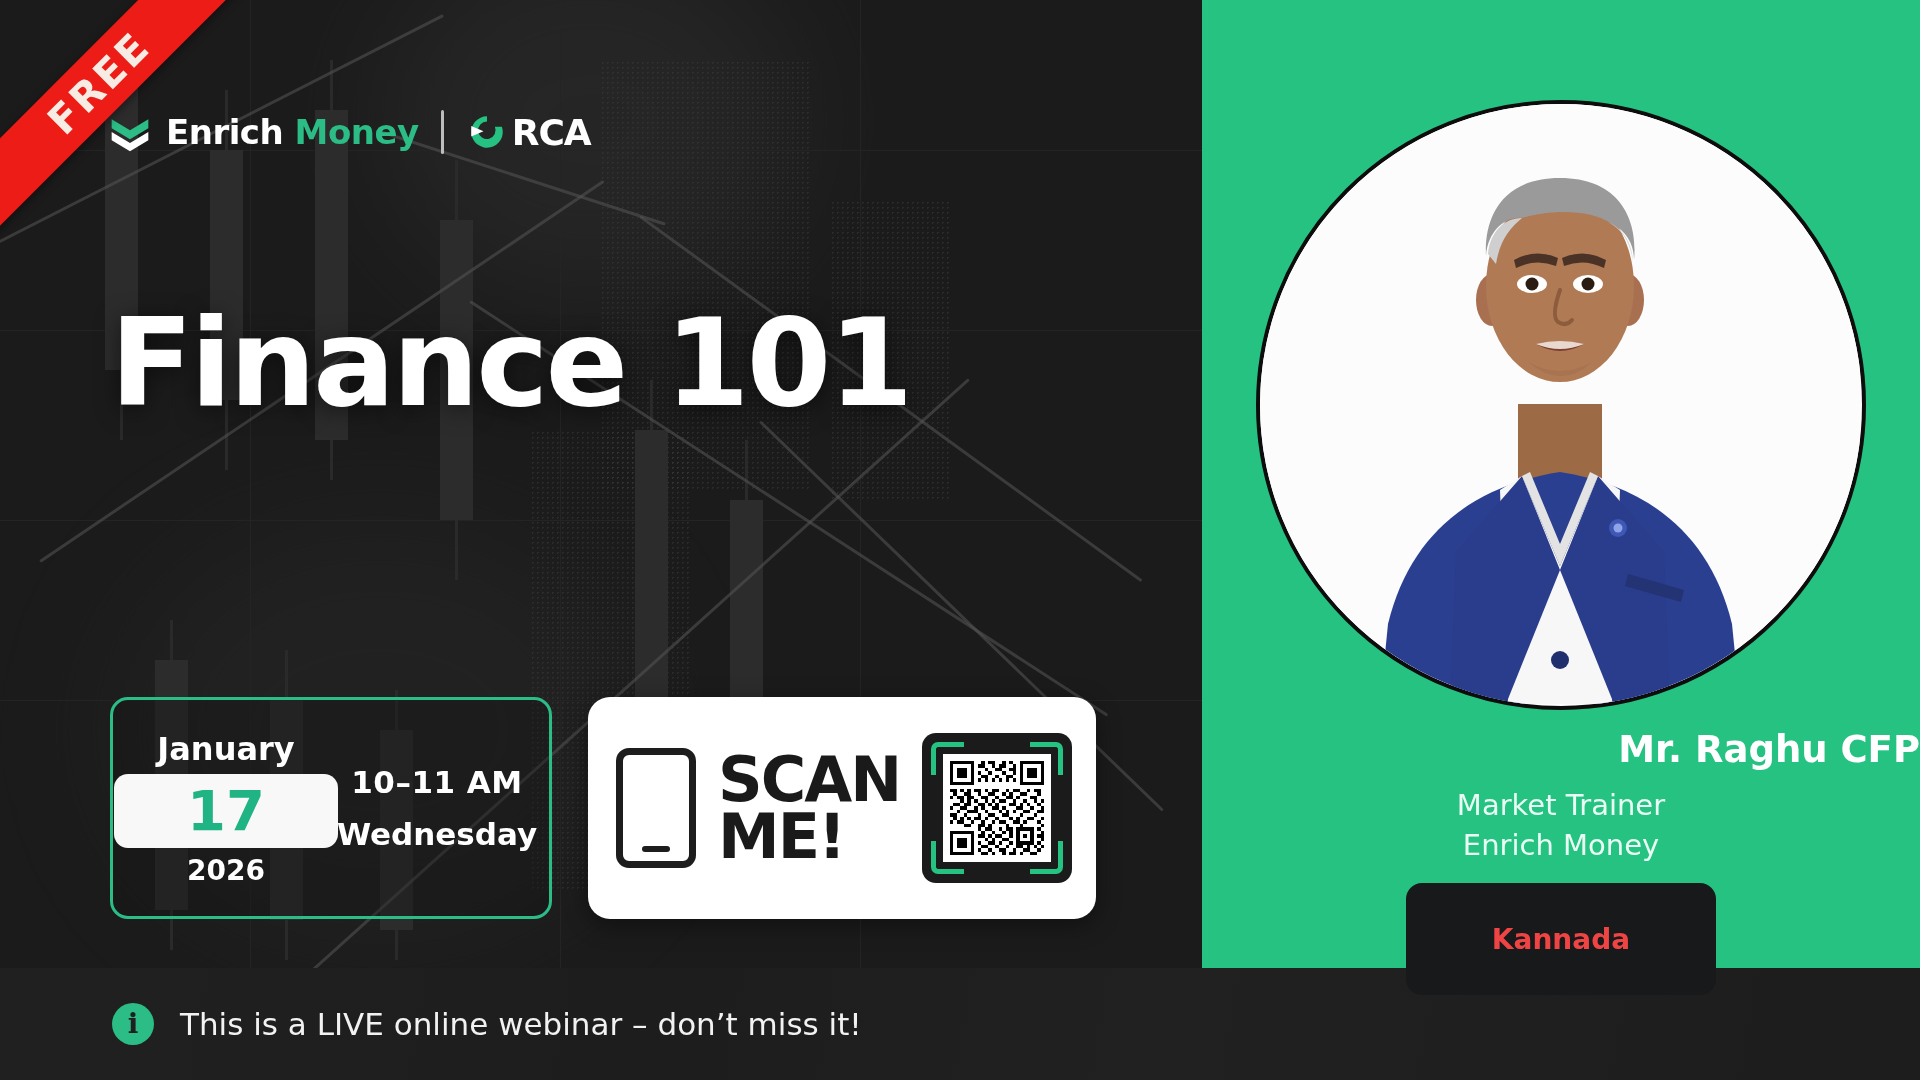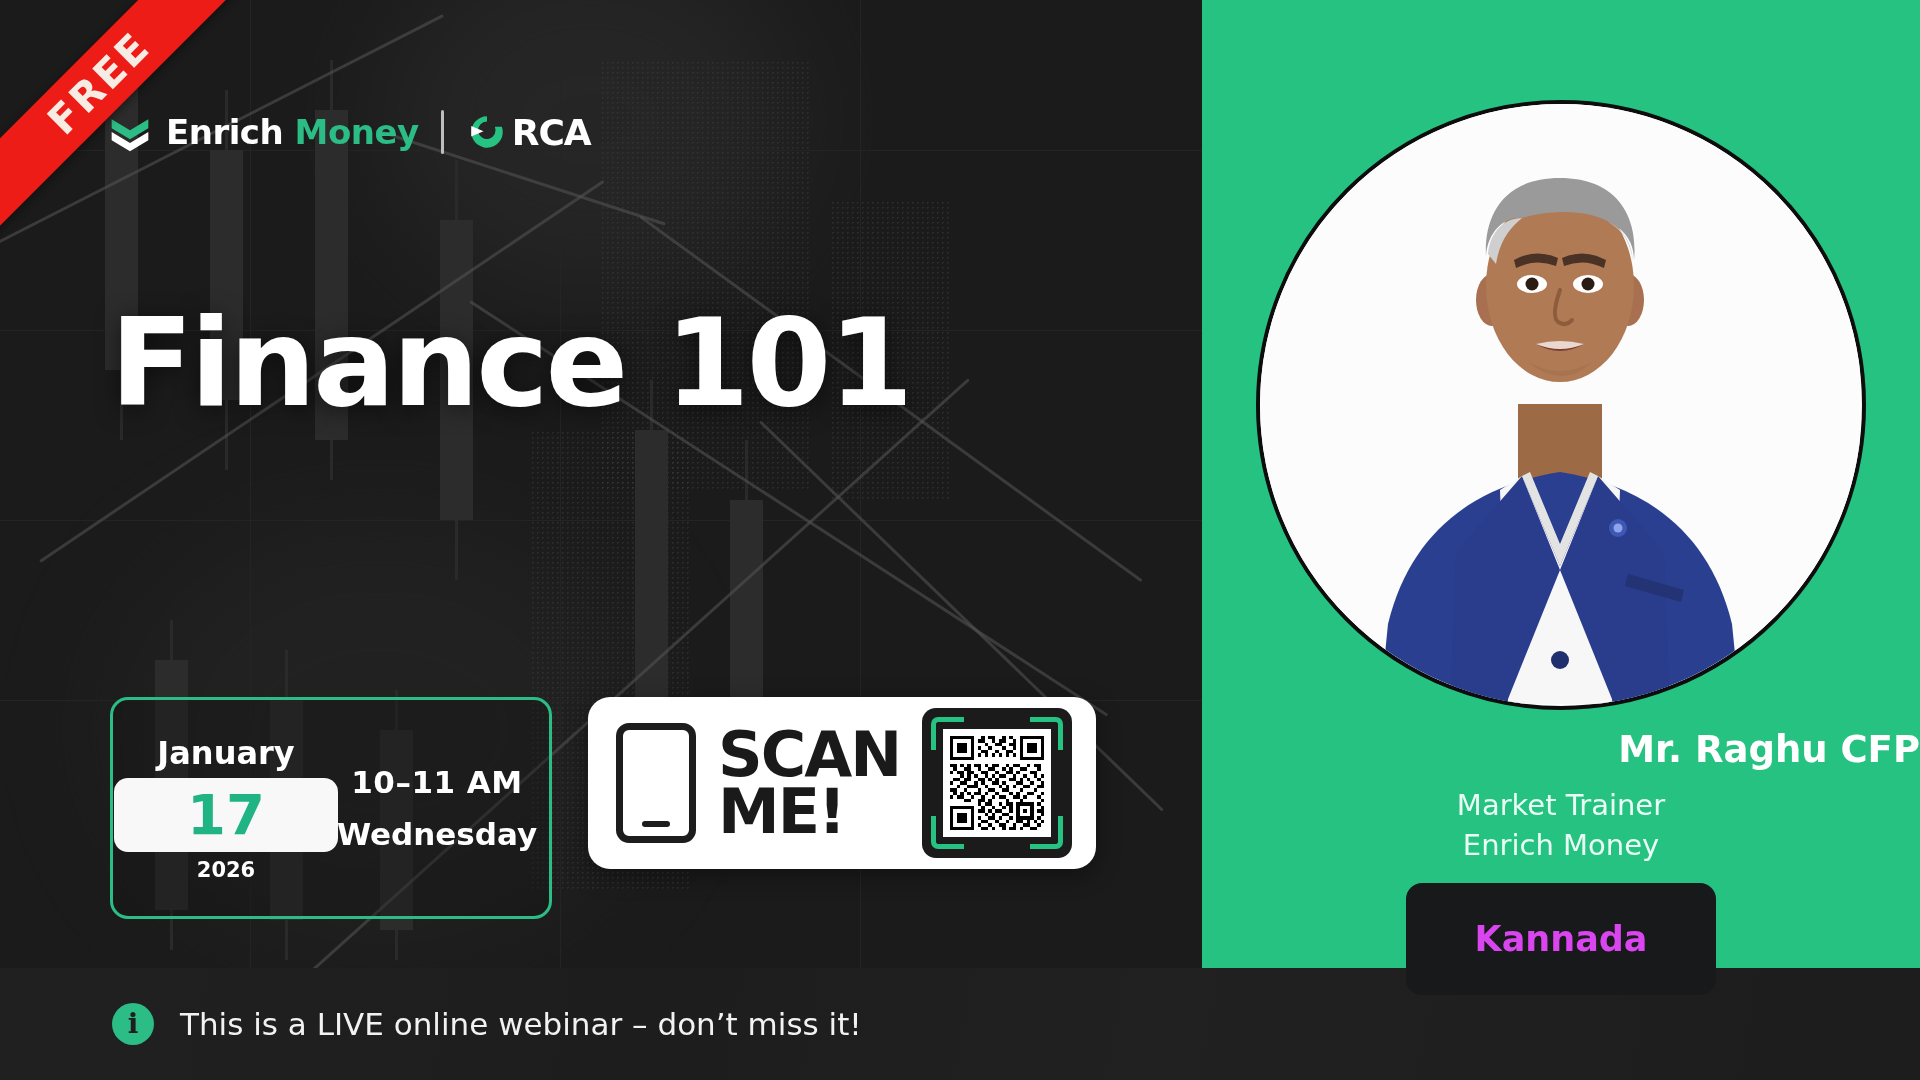--- a/index.html
+++ b/index.html
@@ -55,30 +55,30 @@
              display:flex;align-items:center;box-sizing:border-box;
              background:rgba(20,20,20,.35);}
   .date-left{width:212px;display:flex;flex-direction:column;align-items:center;
              justify-content:center;padding-left:14px;box-sizing:border-box;}
   .d-month{color:#ffffff;font-size:32px;font-weight:bold;font-family:"DejaVu Sans",sans-serif;
            margin-bottom:6px;}
   .d-daybox{background:#f8f8f8;border-radius:14px;width:224px;height:74px;
             display:flex;align-items:center;justify-content:center;}
   .d-day{color:#20b383;font-size:56px;font-weight:bold;line-height:1;
          font-family:"DejaVu Sans",sans-serif;}
-  .d-year{color:#ffffff;font-size:21px;font-weight:bold;margin-top:6px;
+  .d-year{color:#ffffff;font-size:28px;font-weight:bold;margin-top:6px;
           font-family:"DejaVu Sans",sans-serif;}
   .date-right{flex:1;display:flex;flex-direction:column;align-items:center;
               justify-content:center;gap:16px;}
   .d-time{color:#ffffff;font-size:31px;font-weight:bold;font-family:"DejaVu Sans",sans-serif;
           letter-spacing:.5px;}
   .d-dow{color:#ffffff;font-size:31px;font-weight:bold;font-family:"DejaVu Sans",sans-serif;}
 
   
-  .scan-panel{position:absolute;left:588px;top:697px;width:508px;height:172px;
+  .scan-panel{position:absolute;left:588px;top:697px;width:508px;height:222px;
               background:#ffffff;border-radius:22px;z-index:30;
               display:flex;align-items:center;padding:0 20px;box-sizing:border-box;
               box-shadow:0 6px 24px rgba(0,0,0,.4);}
   .phone-ic{width:66px;height:106px;border:7px solid #1d1d1d;border-radius:13px;
             position:relative;flex:none;margin-left:8px;}
   .phone-ic::after{content:"";position:absolute;left:50%;transform:translateX(-50%);
             bottom:9px;width:28px;height:6px;background:#1d1d1d;border-radius:3px;}
   .scan-words{margin-left:22px;flex:none;}
   .scan-words div{color:#1a1a1a;font-weight:bold;line-height:.92;
                   font-family:"DejaVu Sans",sans-serif;letter-spacing:-2px;}
@@ -102,21 +102,21 @@
           border:4px solid #0d0d0d;overflow:hidden;}
   .speaker-name{position:absolute;left:0;right:0;top:728px;text-align:right;
                 color:#ffffff;font-size:37px;font-weight:bold;
                 font-family:"DejaVu Sans",sans-serif;}
   .speaker-role{position:absolute;left:0;right:0;top:785px;text-align:center;
                 color:#e9fff5;font-size:29px;line-height:1.38;
                 font-family:"DejaVu Sans",sans-serif;}
   .lang-badge{position:absolute;left:50%;transform:translateX(-50%);top:883px;
               width:310px;height:112px;background:#18191b;border-radius:16px;
               display:flex;align-items:center;justify-content:center;z-index:45;}
-  .lang-badge span{color:#d946ef;font-size:35px;font-weight:bold;
+  .lang-badge span{color:#ef4444;font-size:28px;font-weight:bold;
                    font-family:"DejaVu Sans",sans-serif;}
 
   
   .footer{position:absolute;left:0;top:968px;width:1920px;height:112px;
           background:#1f1f1f;z-index:30;display:flex;align-items:center;
           padding-left:112px;box-sizing:border-box;}
   .footer::before{content:"";position:absolute;inset:0;opacity:.5;
           background:linear-gradient(100deg,#222 0%,#1b1b1b 35%,#232323 60%,#1a1a1a 100%);}
   .info-ic{width:42px;height:42px;border-radius:50%;background:#2bbd85;flex:none;
            display:flex;align-items:center;justify-content:center;position:relative;z-index:2;}

